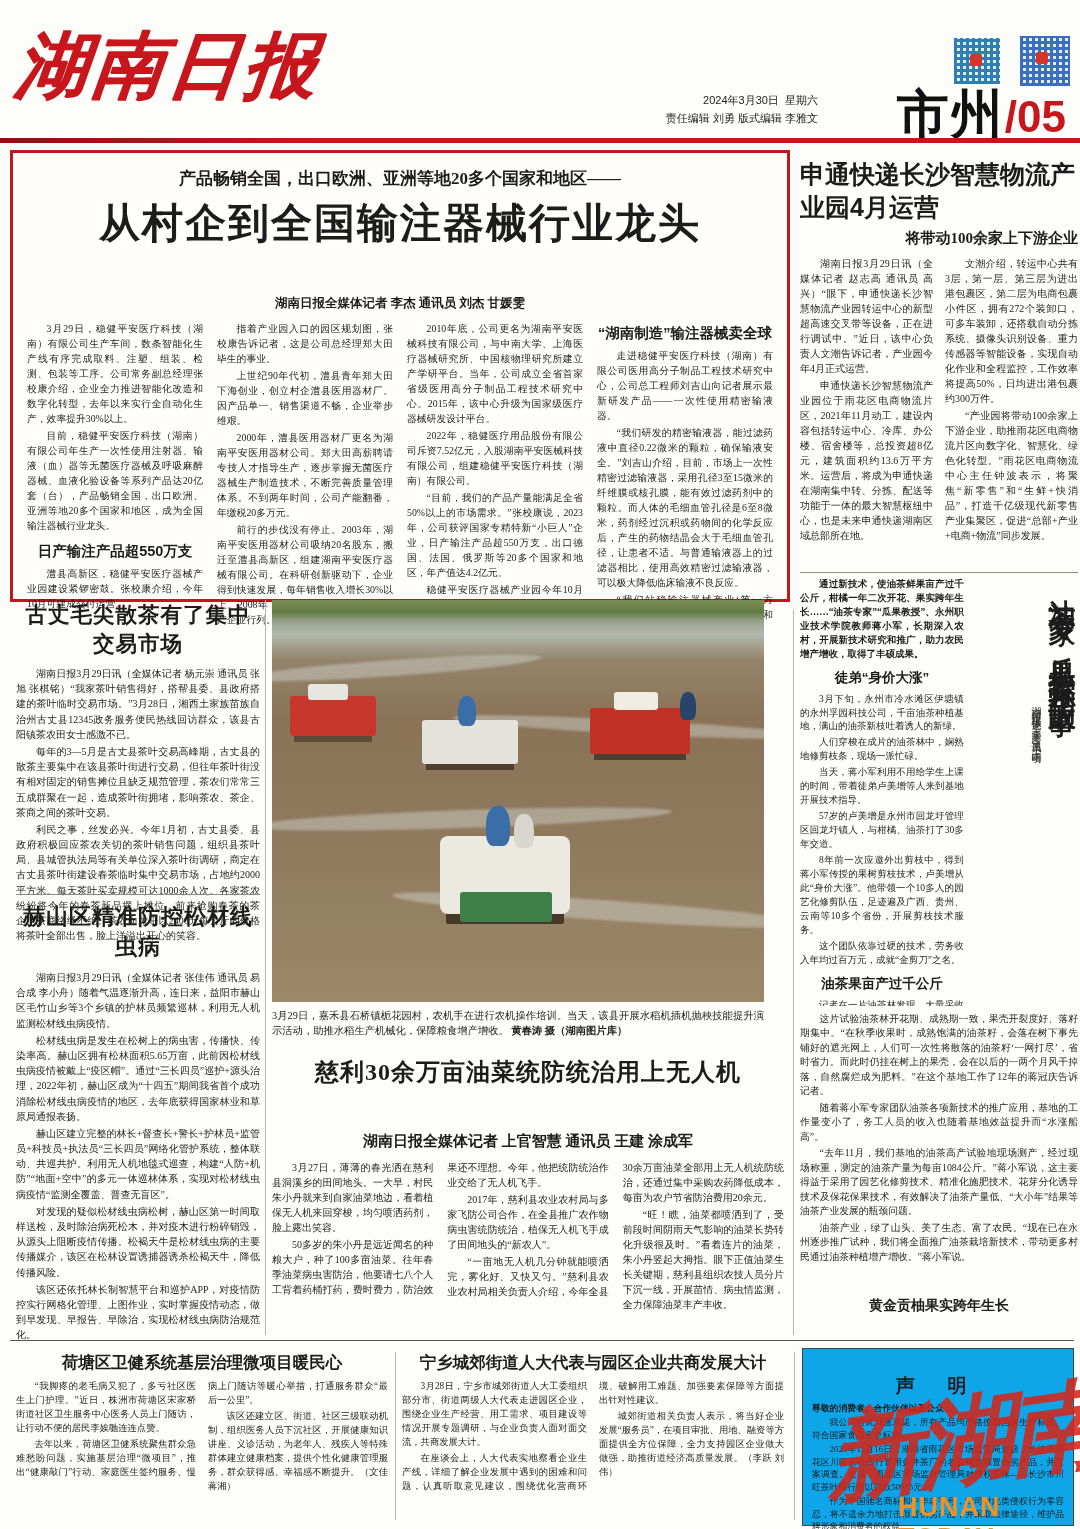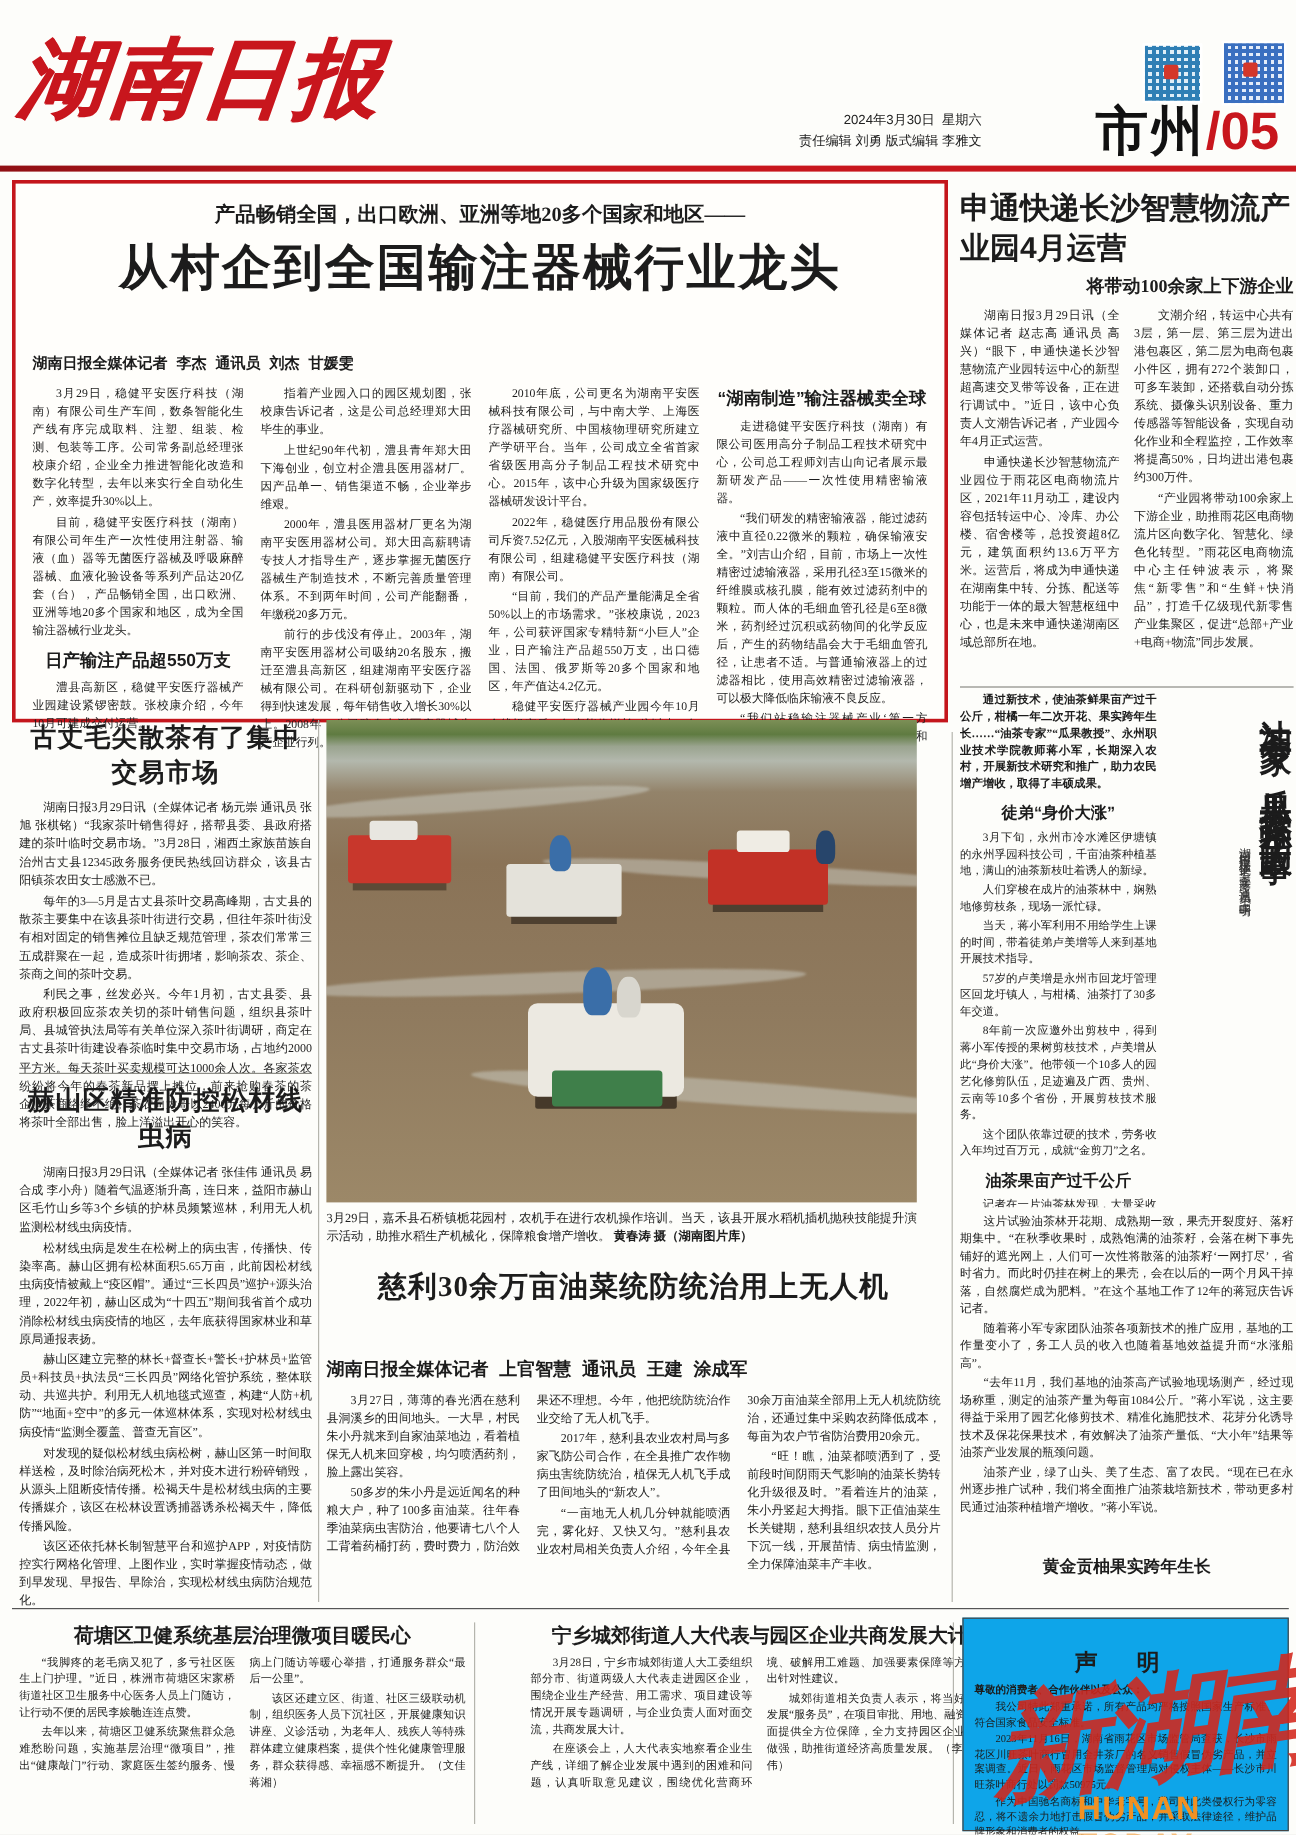--- a/index.html
+++ b/index.html
@@ -13,30 +13,30 @@
       background:
         repeating-linear-gradient(0deg,#2f7fb5 0 3px,transparent 3px 6px),
         repeating-linear-gradient(90deg,#2f7fb5 0 3px,#dfeef7 3px 6px);}
   .qr::after{content:"";position:absolute;left:16px;top:16px;width:12px;height:12px;background:#d4372a;border-radius:2px;}
   .qr2{background:
         repeating-linear-gradient(0deg,#3a6fc0 0 3px,transparent 3px 6px),
         repeating-linear-gradient(90deg,#3a6fc0 0 3px,#e4ecf9 3px 6px);}
   .dateline{position:absolute;right:262px;top:92px;text-align:right;font-size:11px;line-height:1.6;color:#222;
             font-family:"Liberation Sans",sans-serif;}
   .section-tag{position:absolute;right:14px;top:80px;font-family:"Liberation Sans",sans-serif;}
-  .section-tag .sec{font-size:44px;font-weight:900;color:#111;letter-spacing:2px;}
+  .section-tag .sec{font-size:52px;font-weight:900;color:#111;letter-spacing:2px;}
   .section-tag .pg{font-size:44px;font-weight:900;color:#c8161d;}
   .red-rule{position:absolute;left:0;top:138px;width:1080px;height:5px;
             background:linear-gradient(90deg,#8f1014,#c8161d 30%,#c8161d);}
   
   h1,h2,h3,h4,h5,p{margin:0;}
   .jp p{ text-indent:2em;text-align:justify;margin:0 0 2px 0;}
   .colsub{font-weight:900;text-align:center;font-family:"Liberation Sans",sans-serif;
           margin:6px 0 5px 0;break-inside:avoid;}
-  .byline{text-align:left;font-family:Liberation Mono, monospace;font-weight:700;margin-top:44px;}
+  .byline{text-align:center;font-family:Liberation Serif, serif;font-weight:700;margin-top:44px;}
   .vline{position:absolute;width:1px;background:#b5b5ad;}
   .hline{position:absolute;height:1px;background:#8c8c85;}
   
   .lead-box{position:absolute;left:10px;top:150px;width:780px;height:452px;
             border:3px solid #c4161c;background:#fffefb;padding:10px 14px;box-sizing:border-box;}
   .lead-kicker{text-align:center;font-size:17px;font-weight:900;margin-top:4px;}
   .lead-headline{text-align:center;font-size:41px;font-weight:900;letter-spacing:2px;
                  font-family:"Liberation Sans",sans-serif;margin:6px 0 8px 0;}
   .lead-byline{font-size:12.5px;margin-bottom:10px;}
   .lead-body{column-count:4;column-gap:14px;font-size:9.8px;line-height:1.53;height:312px;overflow:hidden;}
@@ -78,21 +78,21 @@
   
   .cili{position:absolute;left:272px;top:1056px;width:512px;}
   .cl-headline{text-align:center;font-size:24px;font-weight:900;letter-spacing:1px;margin-bottom:7px;}
   .cl-byline{font-size:15px;margin-bottom:9px;}
   .cl-body{column-count:3;column-gap:14px;font-size:10px;line-height:1.5;height:212px;overflow:hidden;}
   
   .hetang{position:absolute;left:16px;top:1352px;width:372px;}
   .bt-headline{text-align:center;font-size:16.5px;font-weight:900;margin-bottom:6px;
                font-family:"Liberation Sans",sans-serif;}
   .bt-body{column-count:2;column-gap:12px;font-size:9.3px;line-height:1.5;height:140px;overflow:hidden;}
-  .ningxiang{position:absolute;left:402px;top:1352px;width:382px;margin-left:40px;}
+  .ningxiang{position:absolute;left:402px;top:1352px;width:382px;}
   .shengming{position:absolute;left:802px;top:1348px;width:272px;height:178px;
              border:1.5px solid #444;padding:24px 9px;box-sizing:border-box;background:#0ea5e9;}
   .sm-title{text-align:center;font-size:19px;font-weight:900;letter-spacing:14px;margin-bottom:3px;}
   .sm-body{font-size:8.8px;line-height:1.42;}
   .sm-body .salut{text-indent:0;font-weight:700;}
   .xinhunan{position:absolute;left:826px;top:1378px;font-size:96px;font-weight:900;font-style:italic;
             color:#d3261b;opacity:.88;transform:rotate(-8deg) skewX(-4deg);letter-spacing:-4px;
             font-family:"DejaVu Serif",serif;pointer-events:none;white-space:nowrap;}
   .hunantoday{position:absolute;left:898px;top:1492px;font-size:27px;font-weight:900;color:#f19123;
               font-family:"Liberation Sans",sans-serif;letter-spacing:1px;}

